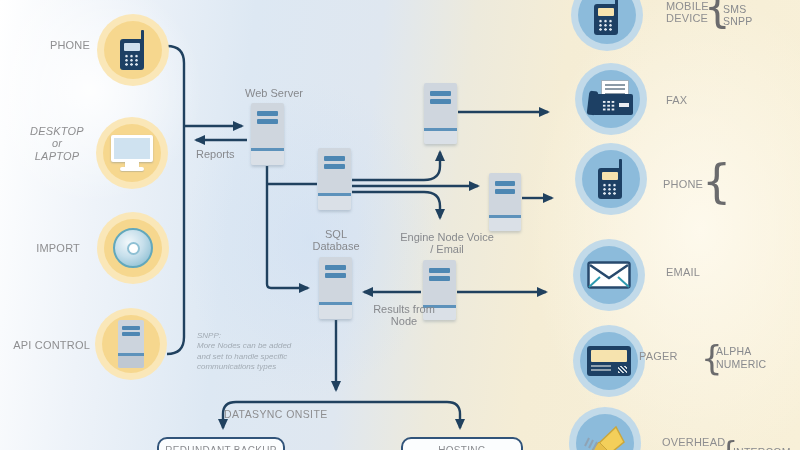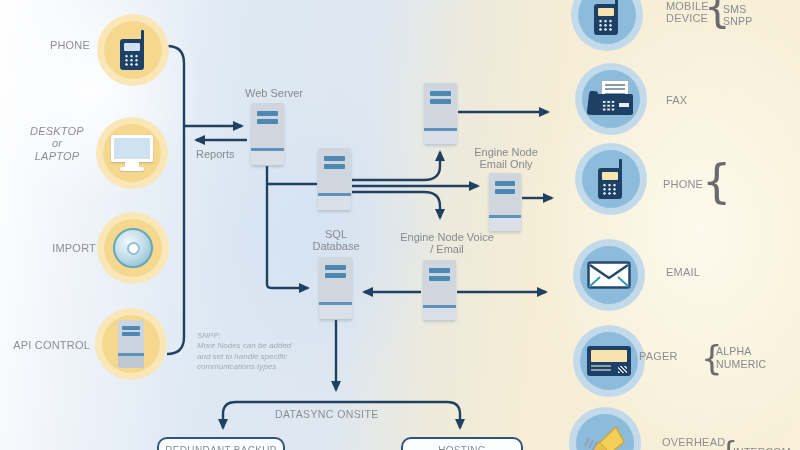--- a/index.html
+++ b/index.html
@@ -137,21 +137,21 @@
   <div class="circ ycirc" style="left:103px;top:124px;">
     <span class="ic-mon">
         <i class="mscr">
           <i></i>
         </i>
         <i class="mstand"></i>
         <i class="mbase"></i>
       </span>
   </div>
 
-  <div class="lbl src-lbl rt" style="left:38px;top:242px;width:58px;text-align:right;">IMPORT</div>
+  <div class="lbl src-lbl rt" style="left:22px;top:242px;width:58px;text-align:right;">IMPORT</div>
   <div class="circ ycirc" style="left:104px;top:219px;">
     <span class="ic-cd">
         <i></i>
       </span>
   </div>
 
   <div class="lbl src-lbl rt" style="left:8px;top:339px;width:82px;">API CONTROL</div>
   <div class="circ ycirc" style="left:102px;top:315px;">
     <span class="ic-tower">
         <i class="t1"></i>
@@ -181,41 +181,41 @@
       <i class="b2"></i>
       <i class="b3"></i>
     </div>
 
   <div class="srv" style="left:424px;top:83px;height:61px;">
       <i class="b1"></i>
       <i class="b2"></i>
       <i class="b3"></i>
     </div>
 
-  <div class="lbl ctr" style="left:464px;top:146px;width:84px;">Engine Node Email Only</div>
   <div class="srv sm" style="left:489px;top:173px;width:32px;">
       <i class="b1"></i>
       <i class="b2"></i>
       <i class="b3"></i>
     </div>
 
   <div class="lbl ctr" style="left:400px;top:231px;width:94px;">Engine Node Voice / Email</div>
   <div class="srv" style="left:423px;top:260px;height:60px;">
       <i class="b1"></i>
       <i class="b2"></i>
       <i class="b3"></i>
     </div>
 
+  <div class="lbl ctr" style="left:368px;top:303px;width:72px;">Results from Node</div>
 
   <div class="lbl note pre" style="left:197px;top:331px;width:132px;">SNPP:
 More Nodes can be added
 and set to handle specific
 communications types</div>
 
-  <div class="lbl small-cap" style="left:240px;top:409px;width:110px;padding-left:35px;">DATASYNC ONSITE</div>
+  <div class="lbl small-cap" style="left:224px;top:409px;width:110px;">DATASYNC ONSITE</div>
 
   <div class="endbox" style="left:157px;top:437px;width:128px;height:36px;">
     <span>REDUNDANT BACKUP</span>
   </div>
   <div class="endbox" style="left:401px;top:437px;width:122px;height:36px;">
     <span>HOSTING</span>
   </div>
 
   <div class="circ bcirc" style="left:578px;top:-14px;">
     <span class="ic-phone warm">

